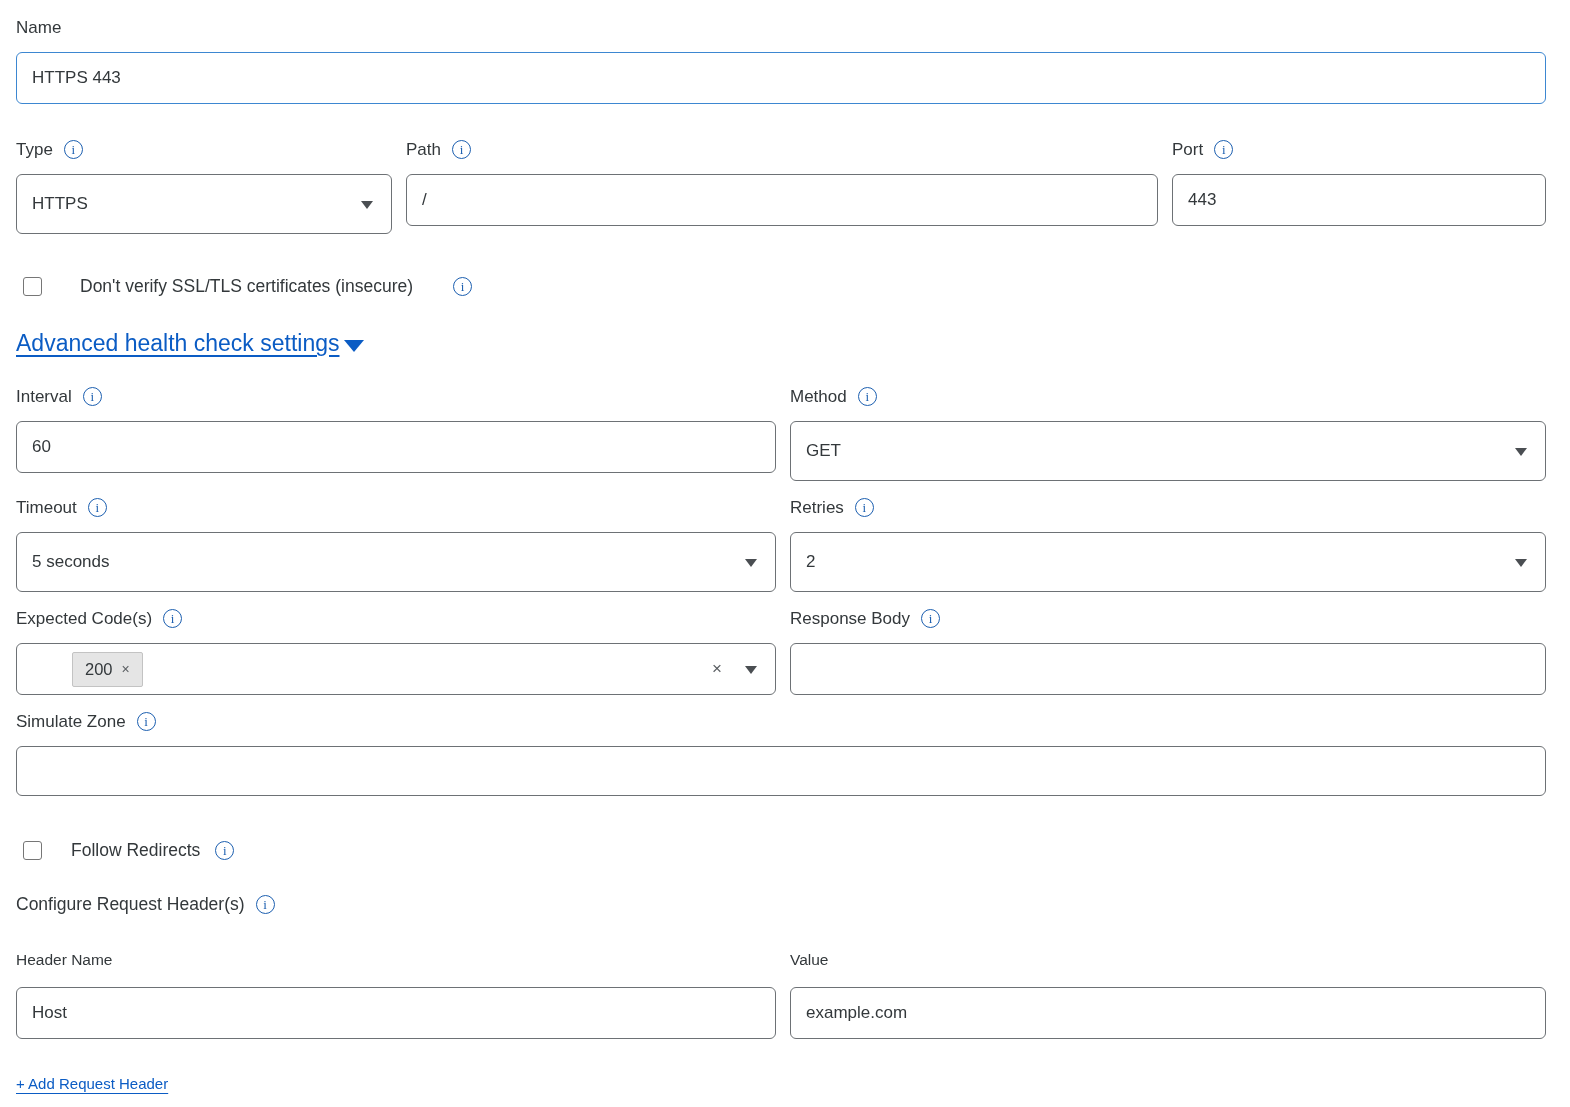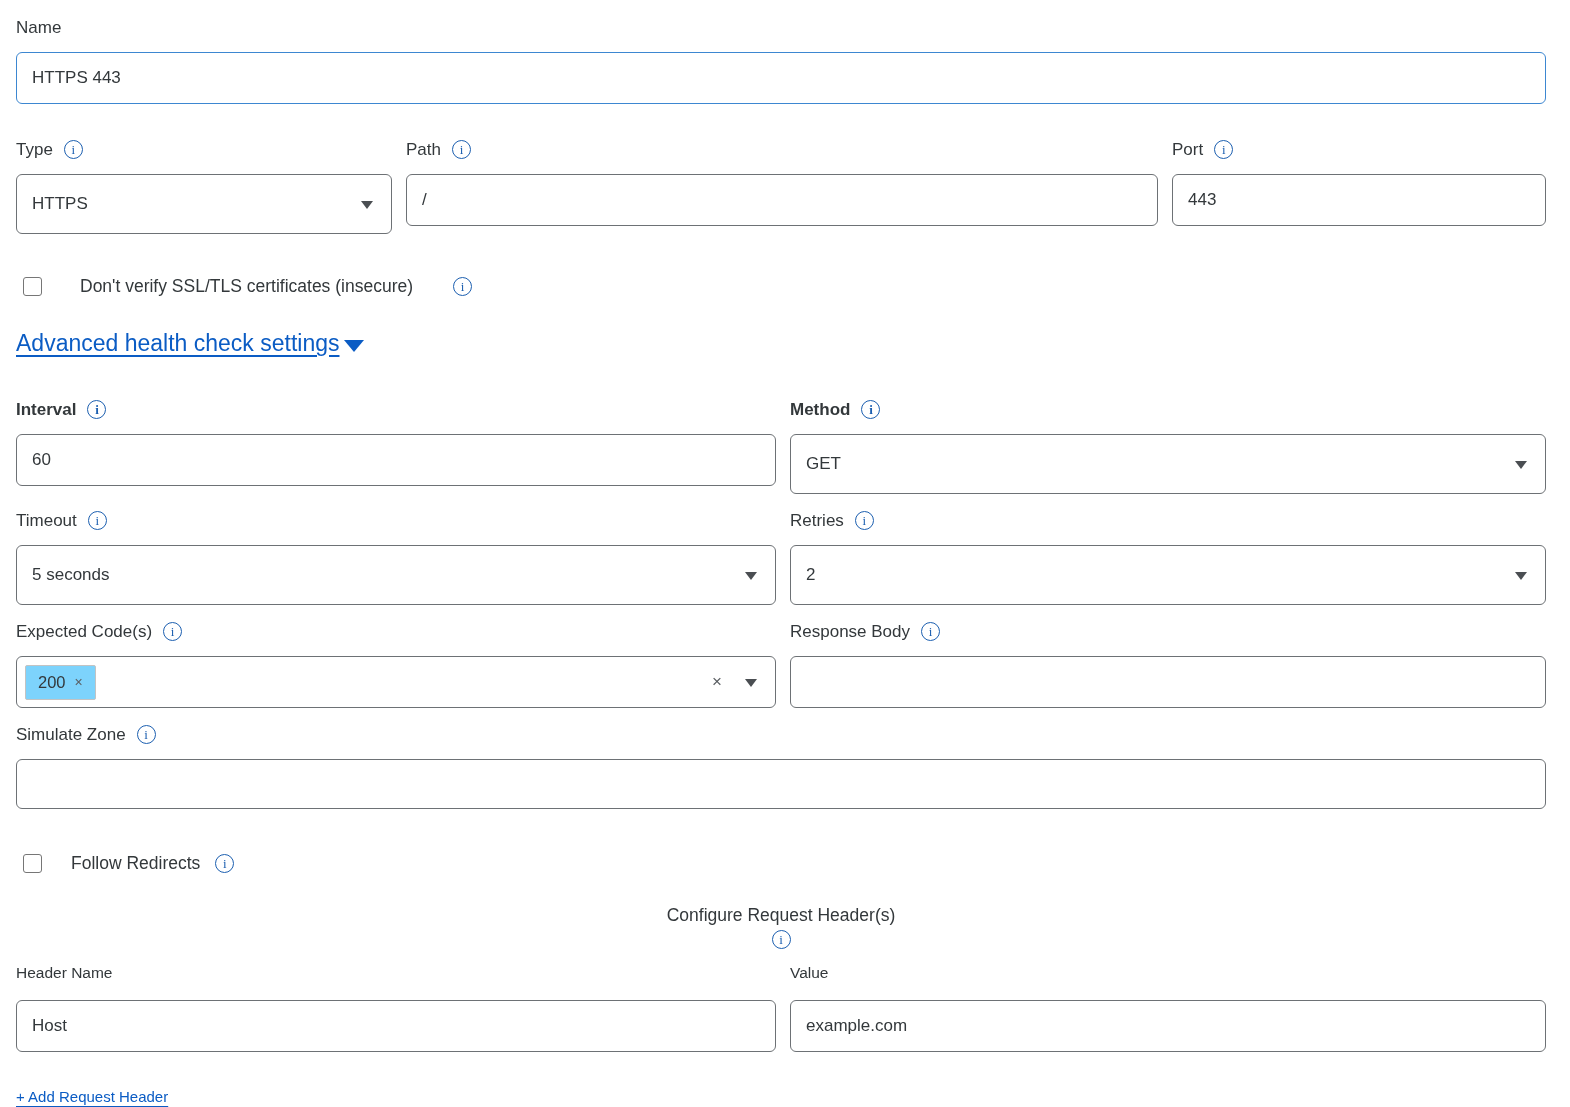--- a/index.html
+++ b/index.html
@@ -67,38 +67,38 @@
   }
 
   .multiselect {
     position: relative; height: 52px;
     border: 1px solid #6d7175; border-radius: 6px; background: #fff;
     display: flex; align-items: center; padding: 0 84px 0 8px; cursor: text;
   }
   .tag {
     display: inline-flex; align-items: center; gap: 9px;
     height: 35px; padding: 0 12px;
-    background: #7dd3fc; border: 1px solid #c3c3c3; border-radius: 2px;
-    font-size: 16.5px; color: #33383b;
+    background: #e5e5e5; border: 1px solid #c3c3c3; border-radius: 2px;
+    font-size: 16.5px; color: #33383b; margin-left: 47px;
   }
   .tag-x { font-size: 14px; color: #5a5e62; cursor: pointer; }
   .ms-clear {
     position: absolute; right: 53px; top: 50%; transform: translateY(-52%);
     font-size: 17px; color: #5a5e62; cursor: pointer; line-height: 1;
   }
 
-  .section-label { display: flex; align-items: center; gap: 4px; font-size: 17.5px; height: 24px; flex-direction: column; }
+  .section-label { display: flex; align-items: center; gap: 11px; font-size: 17.5px; height: 24px; }
 
   .divider { border: none; border-top: 1px solid #d6d6d6; margin-top: 15px; }
 
   .mt-name { margin-top: 2px; }
   .mt-row1 { margin-top: 36px; }
   .mt-check1 { margin-top: 42px; gap: 36px; }
   .mt-link { margin-top: 33px; }
-  .mt-interval { margin-top: 43px; font-weight: bold; }
+  .mt-interval { margin-top: 30px; }
   .mt-fieldrow { margin-top: 17px; }
   .mt-follow { margin-top: 44px; }
   .mt-configure { margin-top: 31px; }
   .mt-headers { margin-top: 35px; }
   .mt-add { margin-top: 36px; }
 </style>
 </head>
 <body>
 
 <div class="form">

